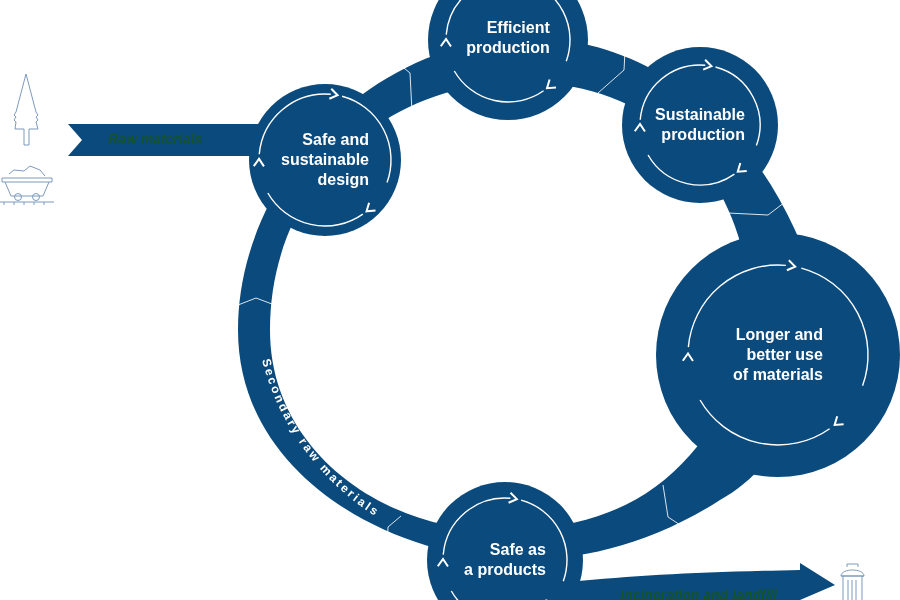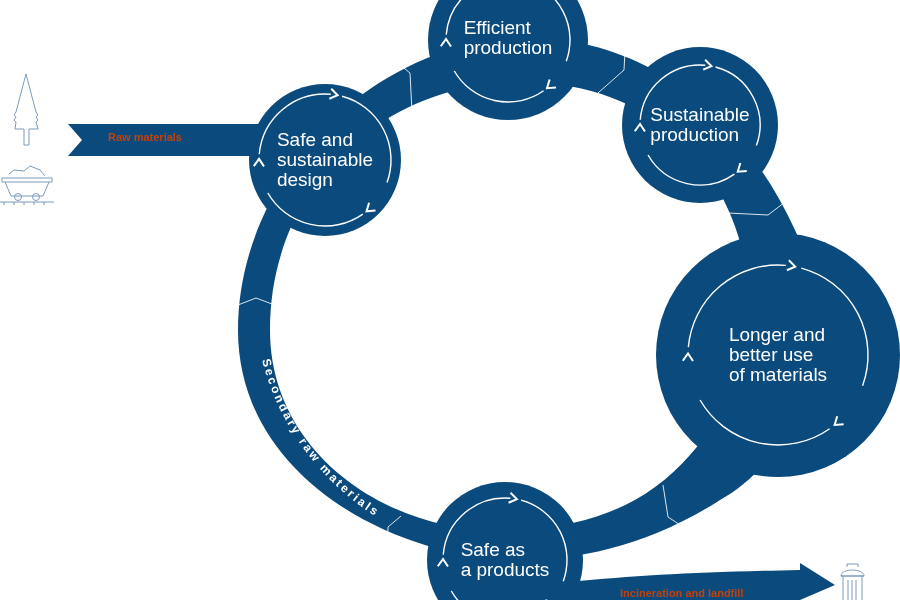--- a/index.html
+++ b/index.html
@@ -1,23 +1,23 @@
 <!DOCTYPE html>
 <html><head>
 <meta charset="utf-8">
 <style>
   html, body { margin:0; padding:0; background:#ffffff; }
   body { width:900px; height:600px; overflow:hidden; position:relative;
          font-family:"Liberation Sans", sans-serif; }
   #stage { position:absolute; left:0; top:0; width:900px; height:600px; }
-  .node-label { position:absolute; color:#ffffff; font-weight:normal; font-size:19px;
-                line-height:20px; text-align:left; transform:translate(-50%,-50%);
+  .node-label { position:absolute; color:#ffffff; font-weight:bold; font-size:16px;
+                line-height:20px; text-align:right; transform:translate(-50%,-50%);
                 white-space:nowrap; }
-  .arrow-label { position:absolute; color:#c2410c; font-weight:bold; font-size:11px;
-                 white-space:nowrap; }
+  .arrow-label { position:absolute; color:#14532d; font-weight:bold; font-size:14px;
+                 white-space:nowrap;font-style:italic; }
 </style>
 </head>
 <body>
 
 <div id="stage">
   <svg id="svg" width="900" height="600" viewBox="0 0 900 600">
 
     <path fill="#0b4a7c" fill-rule="evenodd" d="M 525 38
          C 640 36, 740 110, 795 230
          C 835 320, 810 450, 720 500

